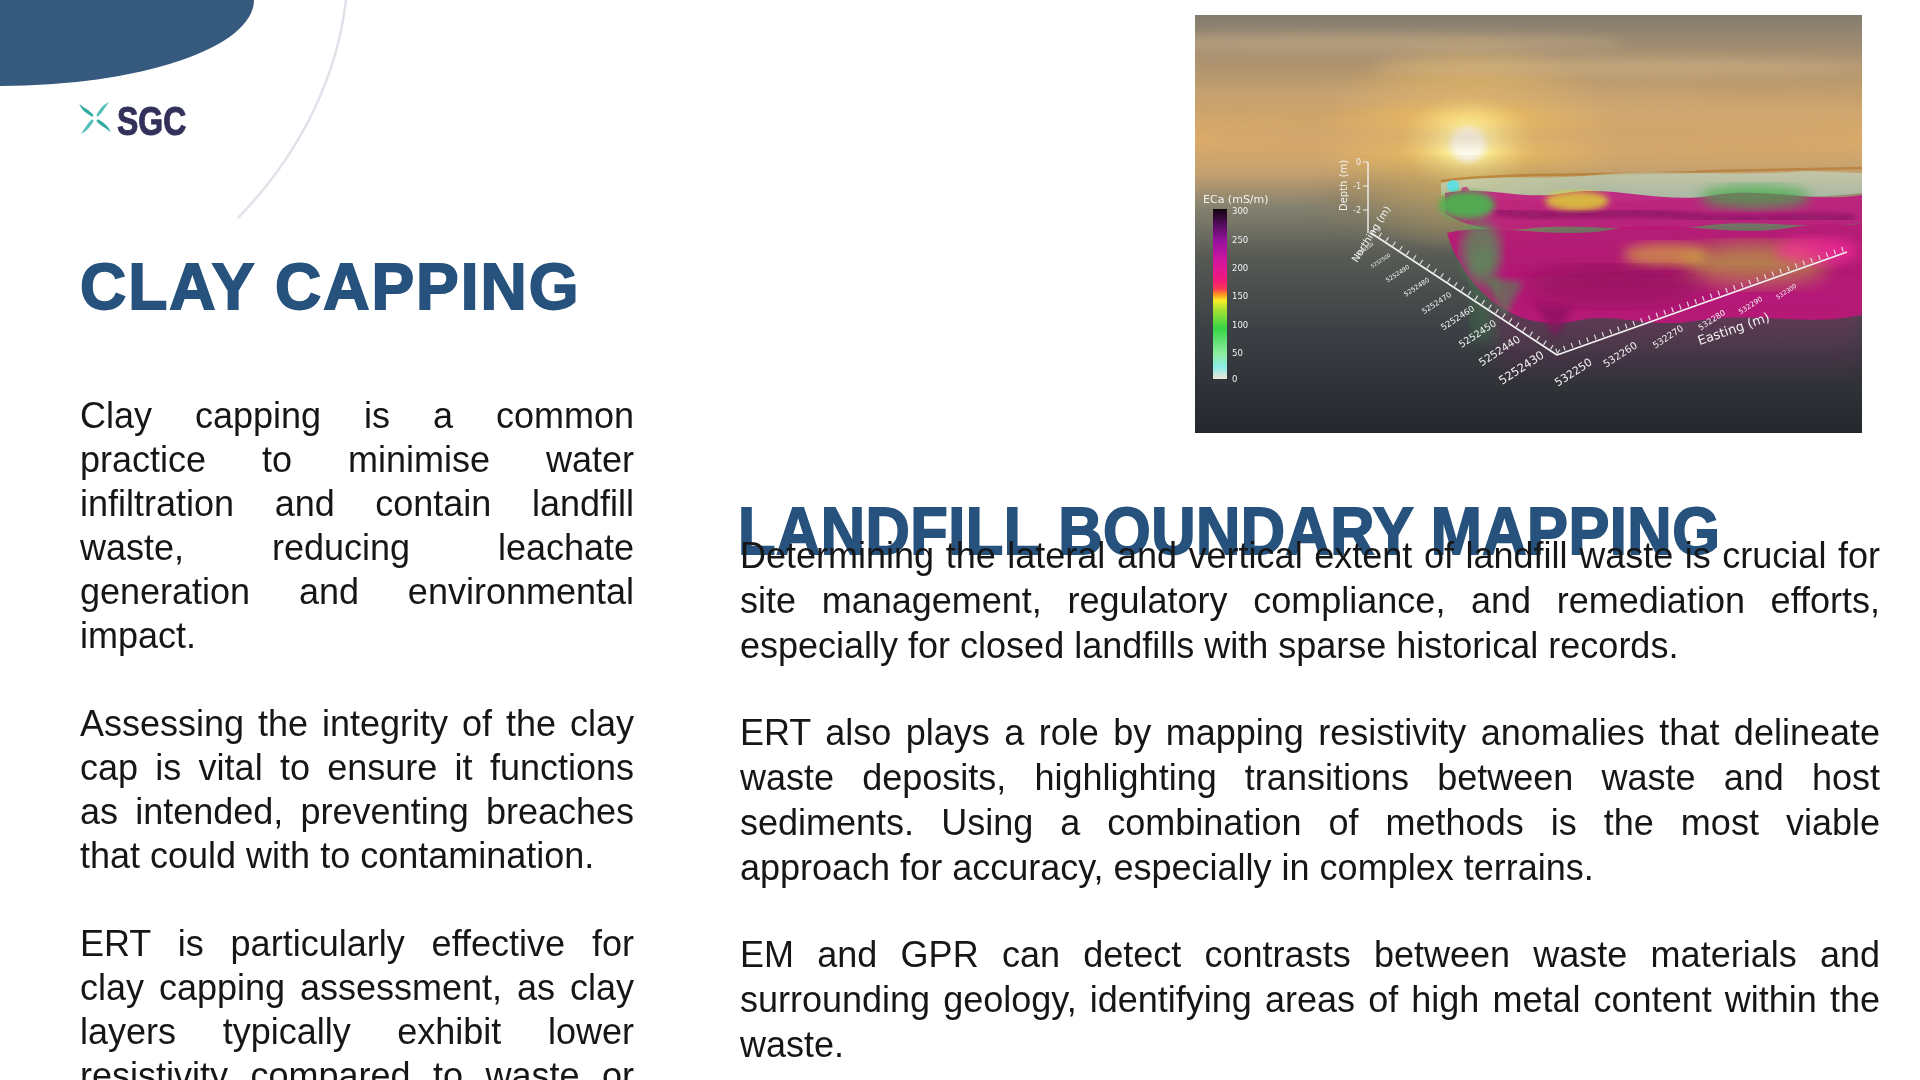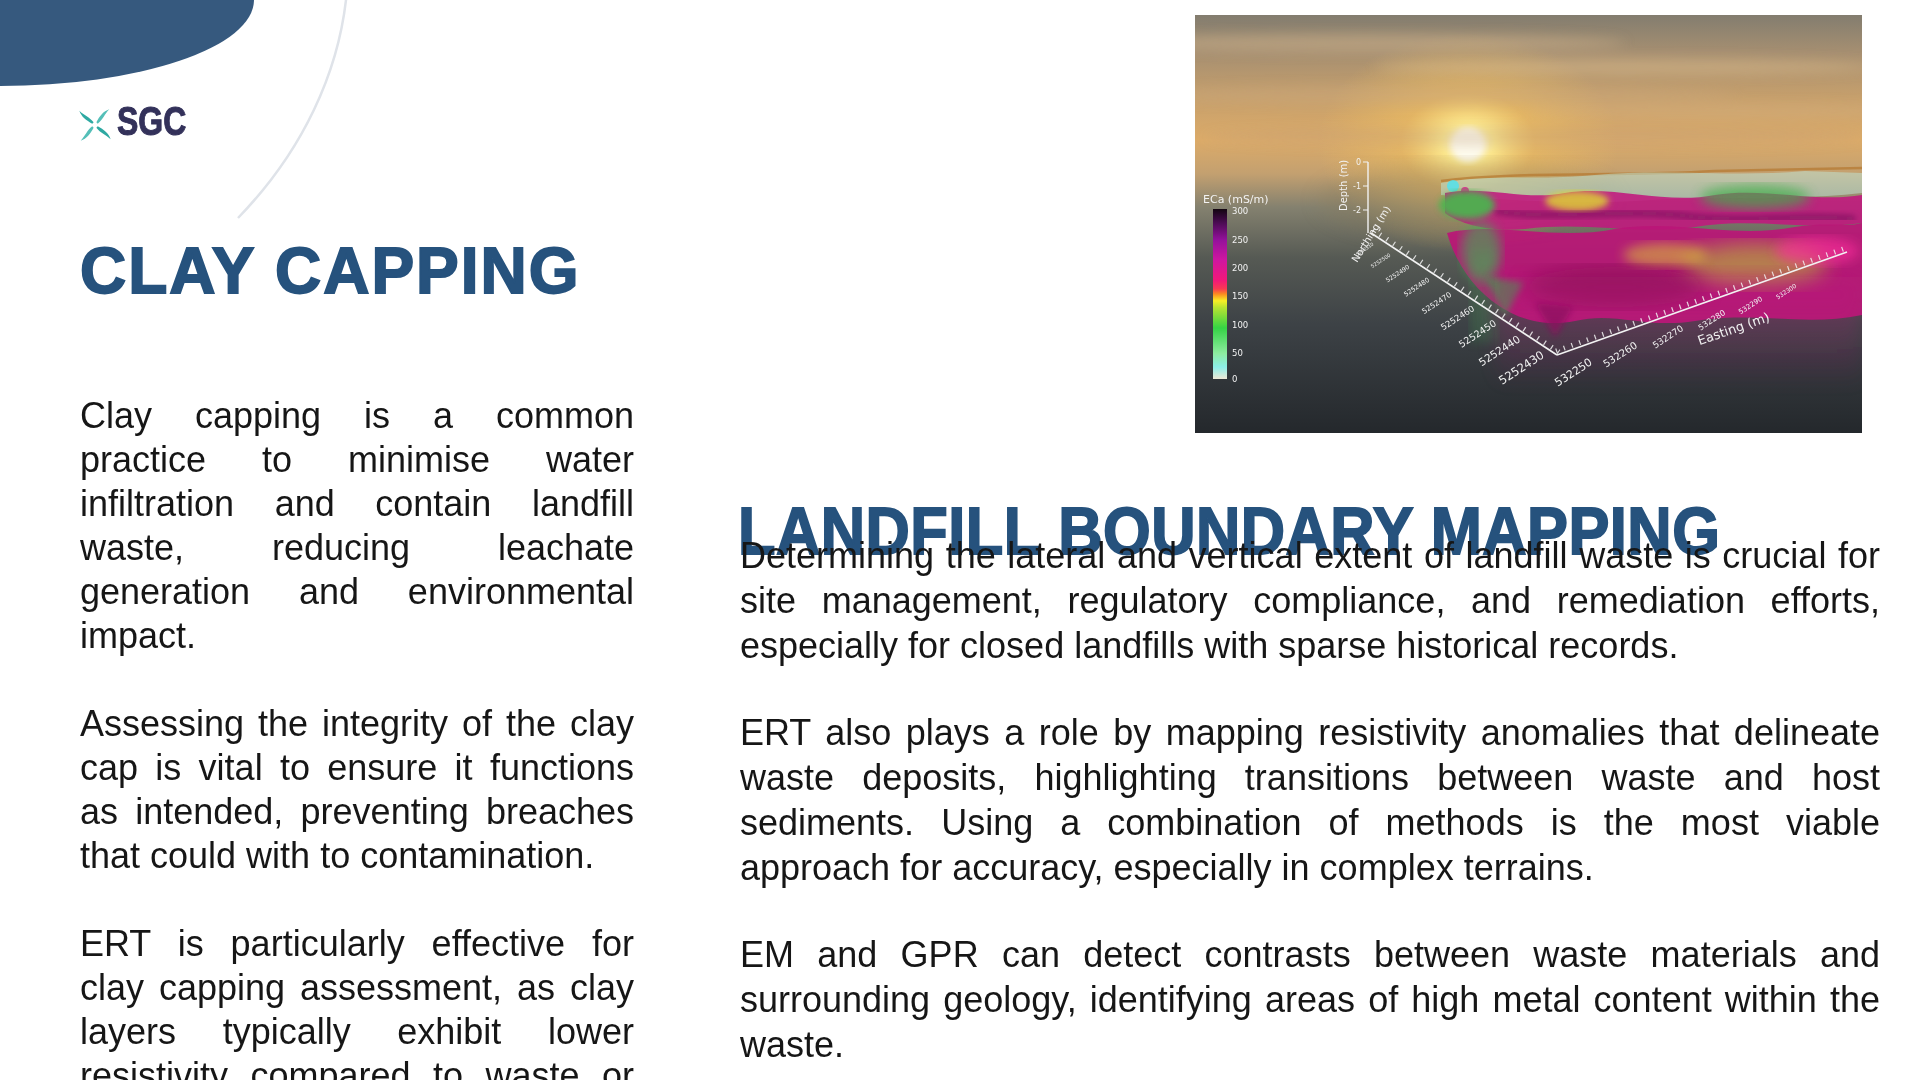--- a/index.html
+++ b/index.html
@@ -5,28 +5,28 @@
   html,body{margin:0;padding:0;background:#ffffff;}
   body{width:1920px;height:1080px;position:relative;overflow:hidden;
        font-family:"Liberation Sans","DejaVu Sans",sans-serif;color:#161616;}
 
   
   .corner{position:absolute;top:0;left:0;width:254px;height:86px;
           border-bottom-right-radius:100% 100%;}
   .corner-arc{position:absolute;top:0;left:0;pointer-events:none;}
 
   
-  .logo{position:absolute;left:78px;top:98px;display:flex;align-items:flex-end;}
+  .logo{position:absolute;left:78px;top:98px;display:flex;align-items:flex-start;}
   .logo svg{width:34px;height:40px;}
   .logo-text{font-weight:bold;font-size:41px;letter-spacing:0px;
              transform:scaleX(.78);transform-origin:left center;margin-left:5px;
              -webkit-text-stroke:1px currentColor;}
 
   
-  .h-left{position:absolute;left:80px;top:180px;font-size:64px;line-height:97px;
+  .h-left{position:absolute;left:80px;top:196px;font-size:64px;line-height:97px;
           font-weight:bold;letter-spacing:2px;-webkit-text-stroke:1.8px currentColor;}
   .h-right{position:absolute;left:738px;top:440px;font-size:66px;line-height:72px;
            font-weight:bold;letter-spacing:.5px;white-space:nowrap;
            transform:scaleX(.93);transform-origin:left center;
            -webkit-text-stroke:1.8px currentColor;}
 
   
   .col{position:absolute;font-size:36px;text-align:justify;}
   .col p{margin:0;}
   .col-left{left:80px;top:394px;width:554px;line-height:44px;}

